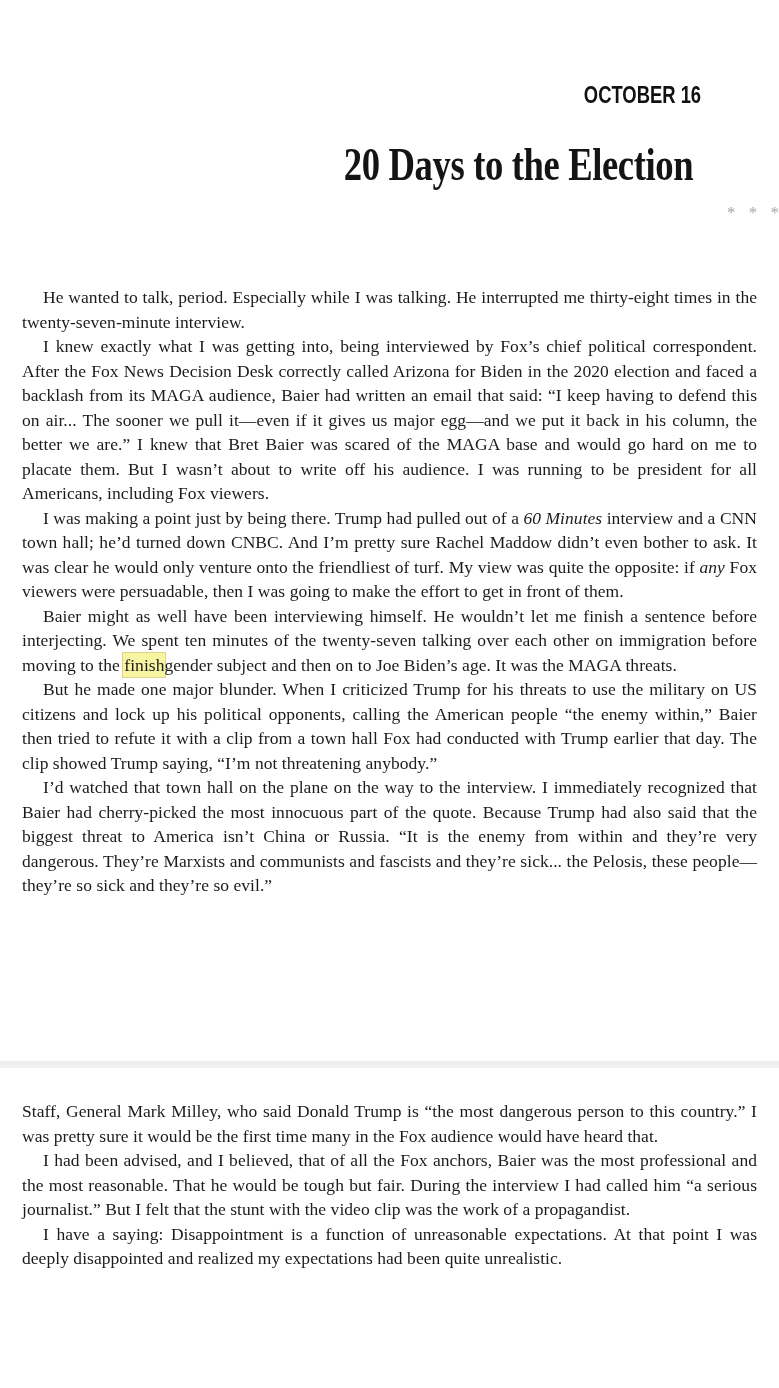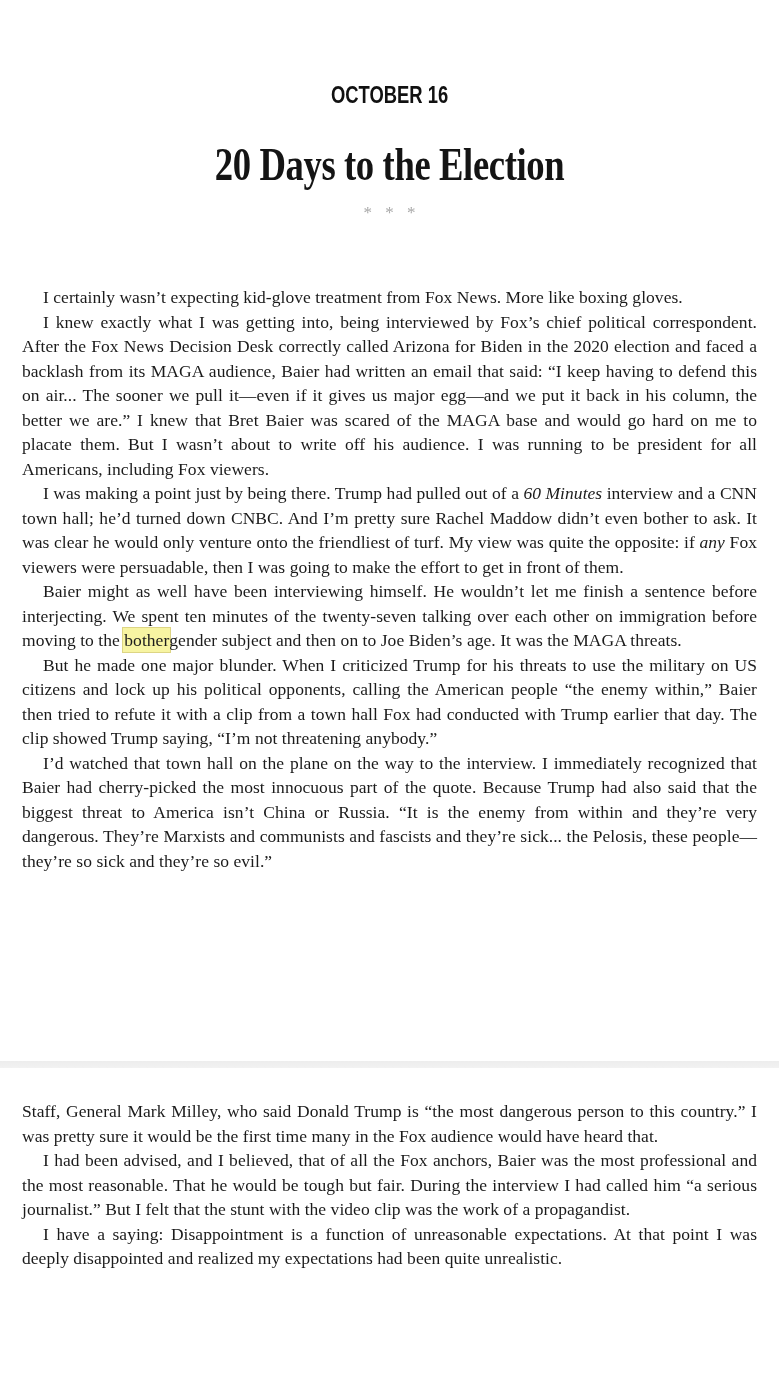--- a/index.html
+++ b/index.html
@@ -7,21 +7,21 @@
     width: 779px;
     height: 1388px;
     overflow: hidden;
     background: #ffffff;
     font-family: "Liberation Serif", "DejaVu Serif", serif;
     color: #1b1b1b;
   }
   .book-page { box-sizing: border-box; }
   .page-one { min-height: 1061px; }
 
-  .chapter-head { text-align: center; padding-top: 84px; }
+  .chapter-head { text-align: right; padding-top: 84px; }
 
   .chapter-date {
     font-family: "Liberation Sans", sans-serif;
     font-weight: 700;
     font-size: 23px;
     line-height: 1;
     color: #111111;
     transform: scaleX(0.80);
     transform-origin: center;
     letter-spacing: 0px;
@@ -82,24 +82,24 @@
 </head>
 <body>
 
 <section class="book-page page-one">
   <header class="chapter-head">
     <div class="chapter-date">OCTOBER 16</div>
     <h1 class="chapter-title" style="margin:34px 0 0 0;">20 Days to the Election</h1>
     <div class="section-separator">* * *</div>
   </header>
   <div class="body-text">
-      <p class="para"><span>I certainly wasn’t expecting kid-glove treatment from Fox News. More like boxing gloves.</span></p>
+      <p class="para"><span>He wanted to talk, period. Especially while I was talking. He interrupted me thirty-eight times in the twenty-seven-minute interview.</span></p>
       <p class="para"><span>I knew exactly what I was getting into, being interviewed by Fox’s chief political correspondent. After the Fox News Decision Desk correctly called Arizona for Biden in the 2020 election and faced a backlash from its MAGA audience, Baier had written an email that said: “I keep having to defend this on air... The sooner we pull it—even if it gives us major egg—and we put it back in his column, the better we are.” I knew that Bret Baier was scared of the MAGA base and would go hard on me to placate them. But I wasn’t about to write off his audience. I was running to be president for all Americans, including Fox viewers.</span></p>
       <p class="para"><span>I was making a point just by being there. Trump had pulled out of a </span><em>60 Minutes</em><span> interview and a CNN town hall; he’d turned down CNBC. And I’m pretty sure Rachel Maddow didn’t even bother to ask. It was clear he would only venture onto the friendliest of turf. My view was quite the opposite: if </span><em>any</em><span> Fox viewers were persuadable, then I was going to make the effort to get in front of them.</span></p>
-      <p class="para"><span>Baier might as well have been interviewing himself. He wouldn’t let me finish a sentence before interjecting. We spent ten minutes of the twenty-seven talking over each other on immigration before moving to the </span><mark class="search-hl">bother</mark><span>gender subject and then on to Joe Biden’s age. It was the MAGA threats.</span></p>
+      <p class="para"><span>Baier might as well have been interviewing himself. He wouldn’t let me finish a sentence before interjecting. We spent ten minutes of the twenty-seven talking over each other on immigration before moving to the </span><mark class="search-hl">finish</mark><span>gender subject and then on to Joe Biden’s age. It was the MAGA threats.</span></p>
       <p class="para"><span>But he made one major blunder. When I criticized Trump for his threats to use the military on US citizens and lock up his political opponents, calling the American people “the enemy within,” Baier then tried to refute it with a clip from a town hall Fox had conducted with Trump earlier that day. The clip showed Trump saying, “I’m not threatening anybody.”</span></p>
       <p class="para"><span>I’d watched that town hall on the plane on the way to the interview. I immediately recognized that Baier had cherry-picked the most innocuous part of the quote. Because Trump had also said that the biggest threat to America isn’t China or Russia. “It is the enemy from within and they’re very dangerous. They’re Marxists and communists and fascists and they’re sick... the Pelosis, these people—they’re so sick and they’re so evil.”</span></p>
     </div>
 </section>
 
 <div class="page-divider"></div>
 
 <section class="book-page page-two">
   <div class="body-text">
       <p class="para no-indent"><span>Staff, General Mark Milley, who said Donald Trump is “the most dangerous person to this country.” I was pretty sure it would be the first time many in the Fox audience would have heard that.</span></p>

